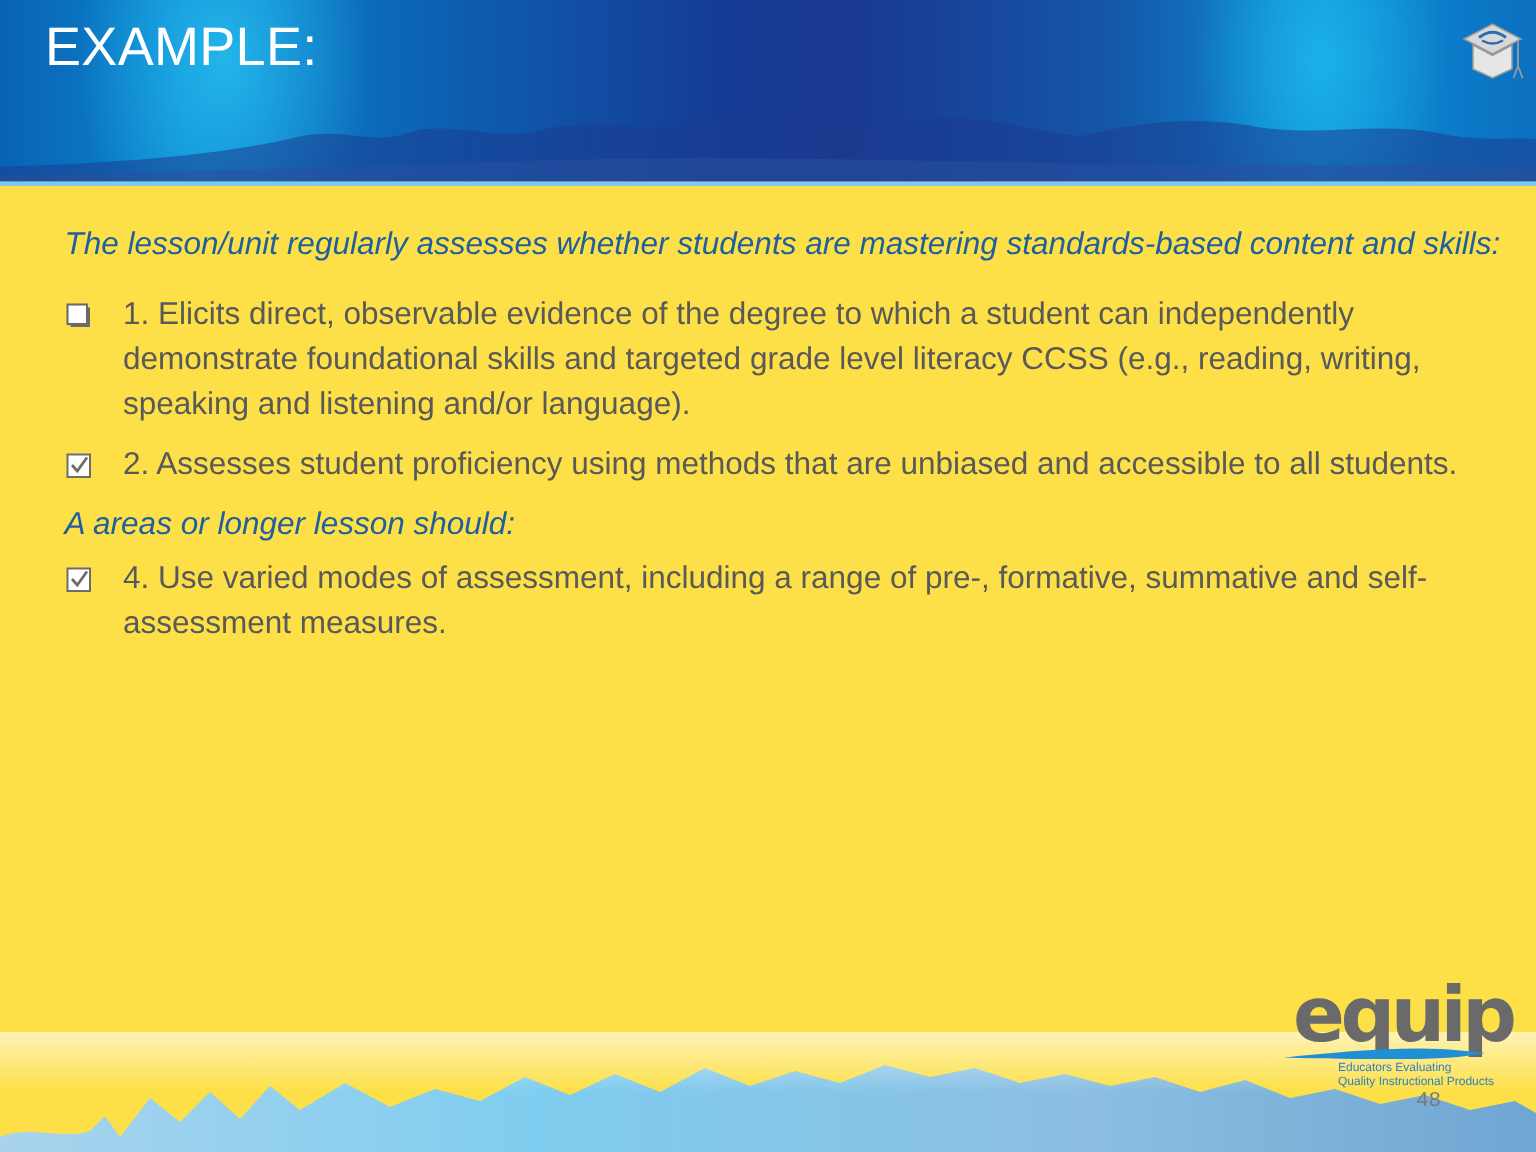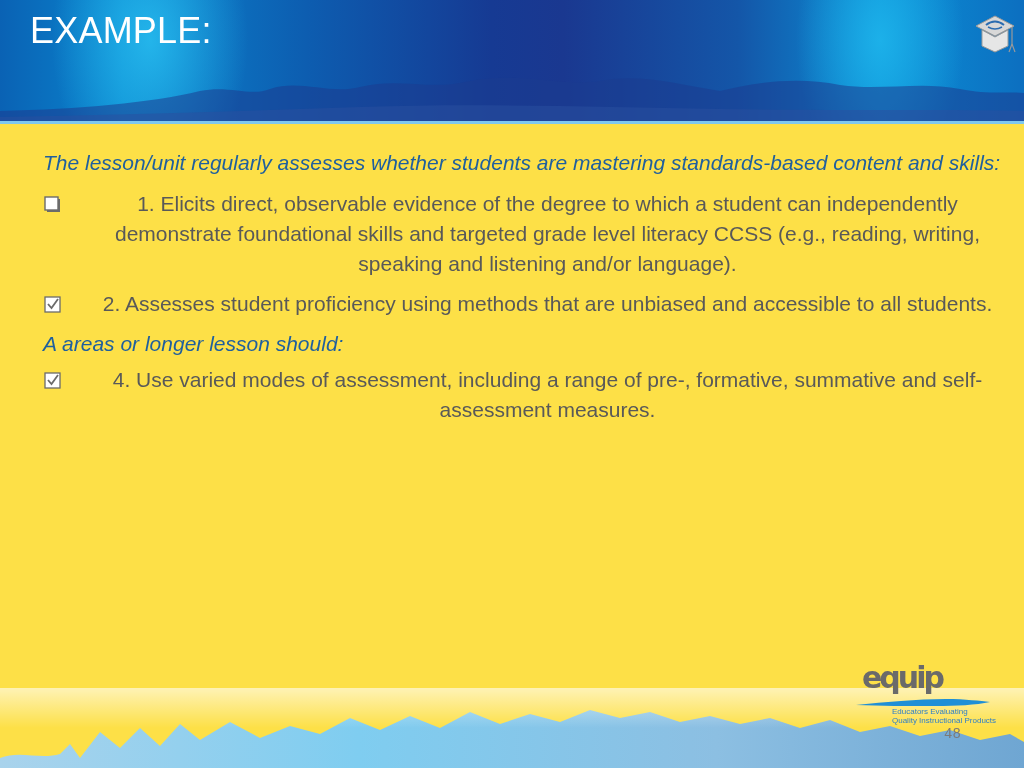--- a/index.html
+++ b/index.html
@@ -34,43 +34,43 @@
     }
     .cap-icon {
       position: absolute; left: 972px; top: 12px; width: 46px; height: 42px;
     }
     
     .content {
       position: absolute; left: 43px; top: 148px; width: 970px;
       font-size: 21px; line-height: 30px; color: #595959;
     }
     .intro {
-      color: #1f5f9e; font-style: italic; margin-bottom: 11px;
+      color: #1f5f9e; font-style: italic; margin-bottom: 17px;
     }
     .sub-intro {
       color: #1f5f9e; font-style: italic; margin: 4px 0 6px 0;
     }
     .item {
       position: relative; padding-left: 39px; margin-bottom: 10px;
     }
     .item .box {
       position: absolute; left: 1px; top: 7px; width: 17px; height: 17px;
     }
-    .item-text { display: block; text-align: center; }
+    .item-text { display: block; }
     
     .footer-wave {
       position: absolute; left: 0; bottom: 0; width: 1024px; height: 80px;
     }
     .logo {
       position: absolute; left: 856px; top: 656px; width: 140px; height: 70px;
     }
     .logo-word {
       position: absolute; left: 6px; top: 0px;
       font-family: "DejaVu Sans", "Liberation Sans", sans-serif;
-      font-weight: bold; font-size: 30px; letter-spacing: -3px;
+      font-weight: bold; font-size: 51px; letter-spacing: -3px;
       color: #6a6a6a; line-height: 44px;
     }
     .logo-swoosh {
       position: absolute; left: 0; top: 40px; width: 134px; height: 12px;
     }
     .logo-tag1, .logo-tag2 {
       position: absolute; left: 36px; font-size: 8px; color: #2f7fc6; white-space: nowrap;
     }
     .logo-tag1 { top: 51px; }
     .logo-tag2 { top: 60px; }

